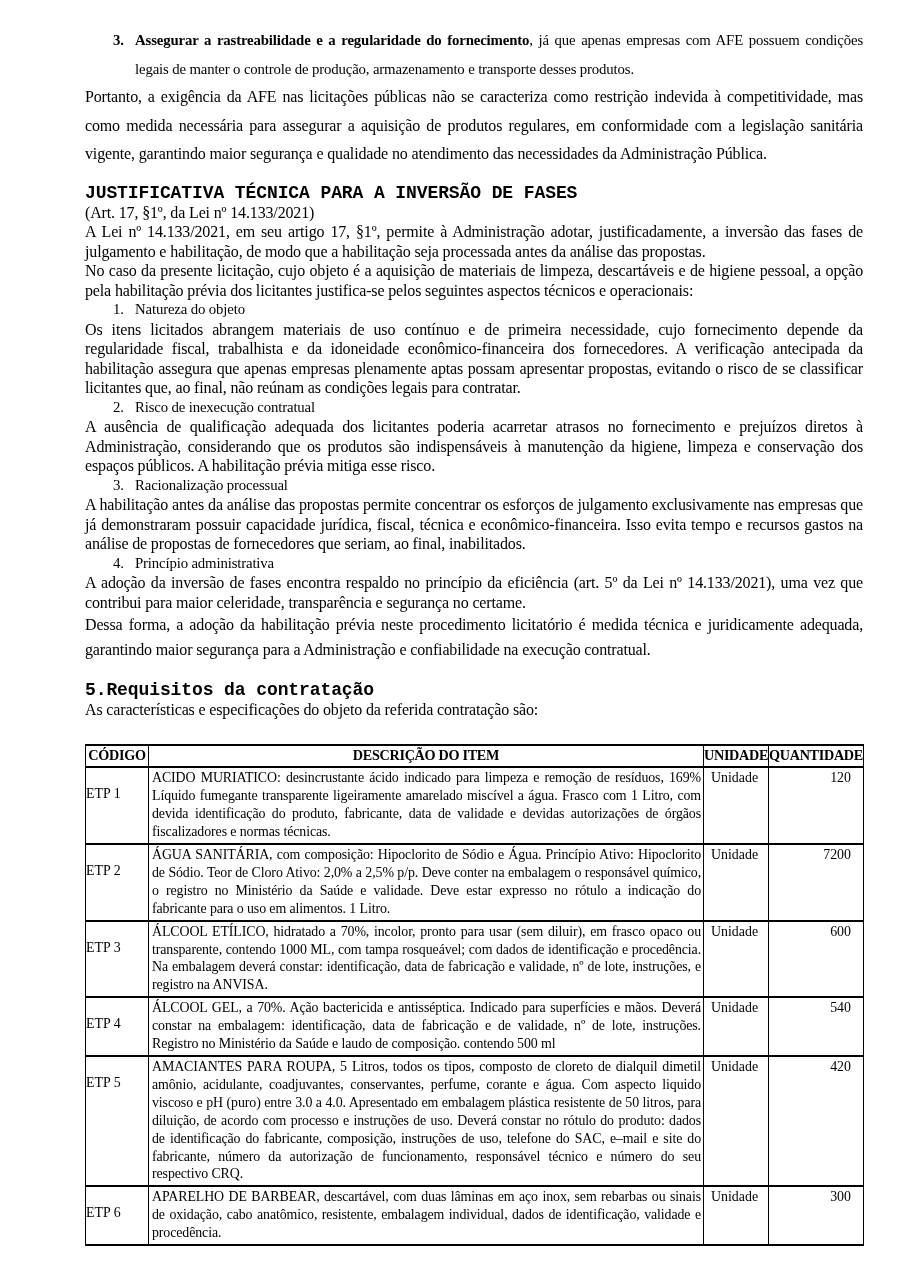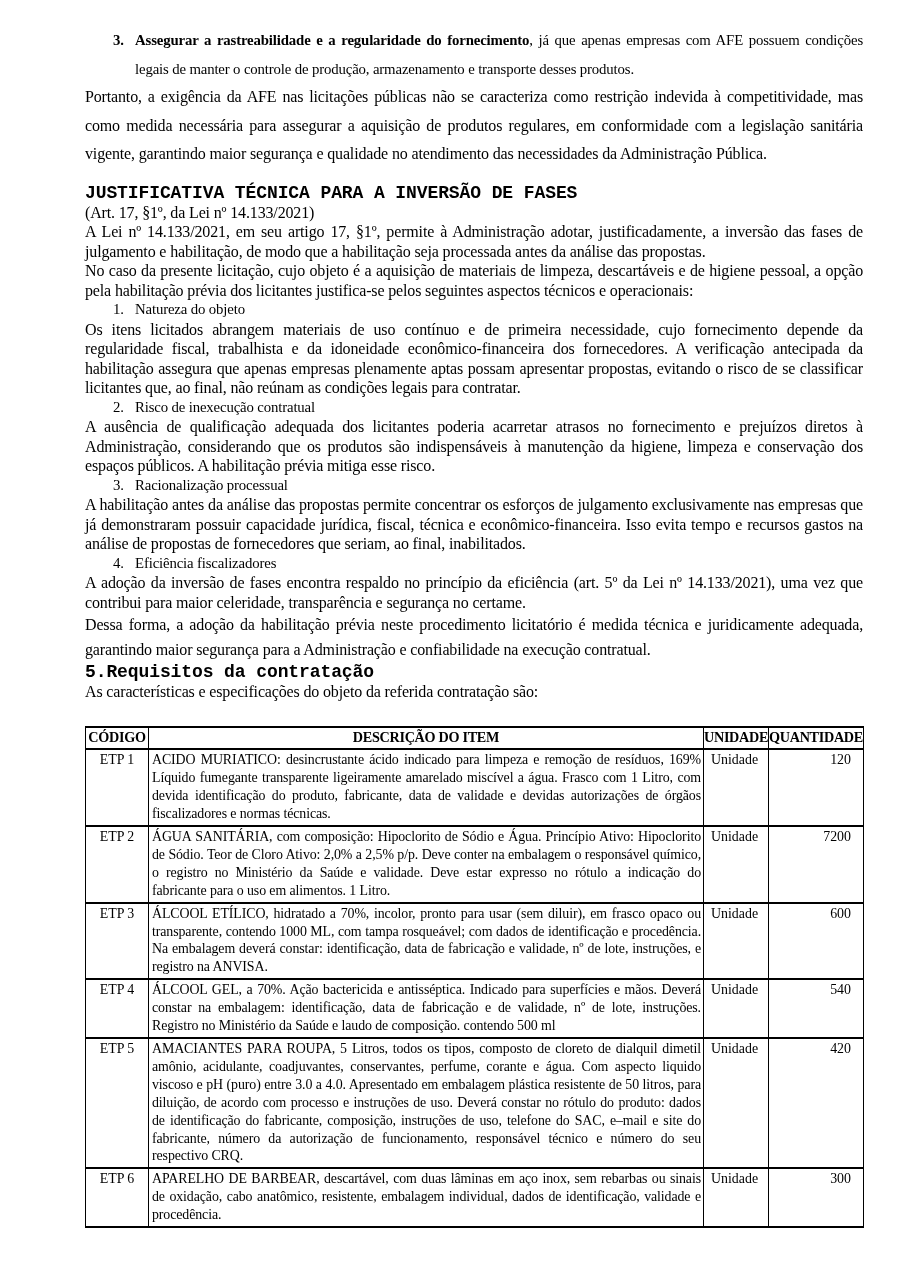--- a/index.html
+++ b/index.html
@@ -43,21 +43,21 @@
     font-family: Liberation Mono, monospace;
   }
   .subitem {
     font-size: 14.8px;
     line-height: 19.5px;
     padding-left: 28px;
     letter-spacing: -0.15px;
   }
   .subitem .num { display: inline-block; min-width: 22px; }
   .gap-md { margin-top: 14px; }
-  .gap-lg { }
+  .gap-lg { margin-top: 18px; }
   table.req-table {
     margin-top: 24px;
     width: 778px;
     table-layout: fixed;
     border-collapse: collapse;
   }
   table.req-table th, table.req-table td {
     border: 1.6px solid #000;
     border-top-width: 2px;
     border-bottom-width: 2px;
@@ -65,21 +65,21 @@
     font-size: 13.9px;
     line-height: 17.9px;
   }
   table.req-table th {
     font-weight: bold;
     text-align: center;
     letter-spacing: -0.3px;
     padding: 1px 0 2px 0;
     font-size: 14.2px;
   }
-  td.cell-code { text-align: center; padding-top: 1px; }
+  td.cell-code { text-align: left; padding-top: 17px; }
   td.cell-desc { text-align: justify; padding: 1px 2px 2px 3px; letter-spacing: -0.1px; }
   td.cell-unit { text-align: left; padding: 1px 2px 0 7px; }
   td.cell-qty  { text-align: right; padding: 1px 12px 0 2px; }
   b.inline-bold { letter-spacing: -0.15px; }
 </style>
 </head>
 <body>
 
 <div class="page">
 
@@ -97,21 +97,21 @@
 
   <p class="subitem"><span class="num">1.</span><span>Natureza do objeto</span></p>
   <p class="para">Os itens licitados abrangem materiais de uso contínuo e de primeira necessidade, cujo fornecimento depende da regularidade fiscal, trabalhista e da idoneidade econômico-financeira dos fornecedores. A verificação antecipada da habilitação assegura que apenas empresas plenamente aptas possam apresentar propostas, evitando o risco de se classificar licitantes que, ao final, não reúnam as condições legais para contratar.</p>
 
   <p class="subitem"><span class="num">2.</span><span>Risco de inexecução contratual</span></p>
   <p class="para">A ausência de qualificação adequada dos licitantes poderia acarretar atrasos no fornecimento e prejuízos diretos à Administração, considerando que os produtos são indispensáveis à manutenção da higiene, limpeza e conservação dos espaços públicos. A habilitação prévia mitiga esse risco.</p>
 
   <p class="subitem"><span class="num">3.</span><span>Racionalização processual</span></p>
   <p class="para">A habilitação antes da análise das propostas permite concentrar os esforços de julgamento exclusivamente nas empresas que já demonstraram possuir capacidade jurídica, fiscal, técnica e econômico-financeira. Isso evita tempo e recursos gastos na análise de propostas de fornecedores que seriam, ao final, inabilitados.</p>
 
-  <p class="subitem"><span class="num">4.</span><span>Eficiência fiscalizadores</span></p>
+  <p class="subitem"><span class="num">4.</span><span>Princípio administrativa</span></p>
   <p class="para">A adoção da inversão de fases encontra respaldo no princípio da eficiência (art. 5º da Lei nº 14.133/2021), uma vez que contribui para maior celeridade, transparência e segurança no certame.</p>
 
   <p class="para lh-close">Dessa forma, a adoção da habilitação prévia neste procedimento licitatório é medida técnica e juridicamente adequada, garantindo maior segurança para a Administração e confiabilidade na execução contratual.</p>
 
   <p class="section-title gap-lg">5.Requisitos da contratação</p>
   <p class="para">As características e especificações do objeto da referida contratação são:</p>
 
   <table class="req-table">
     <colgroup>
       <col style="width:63px">

